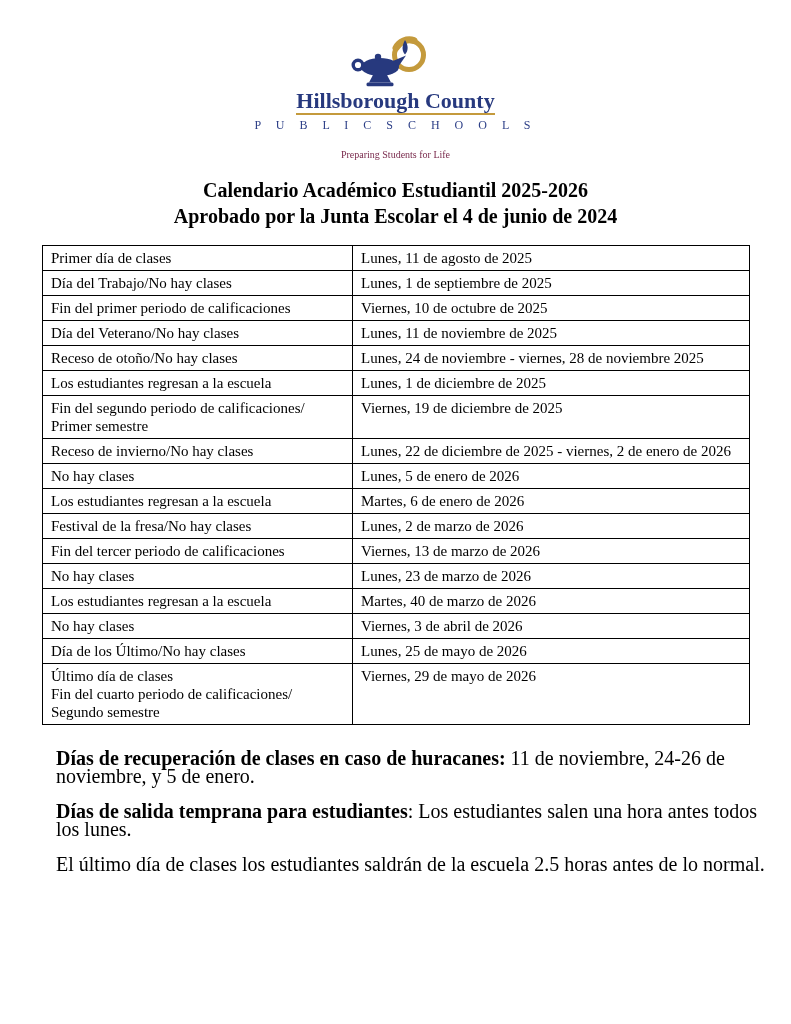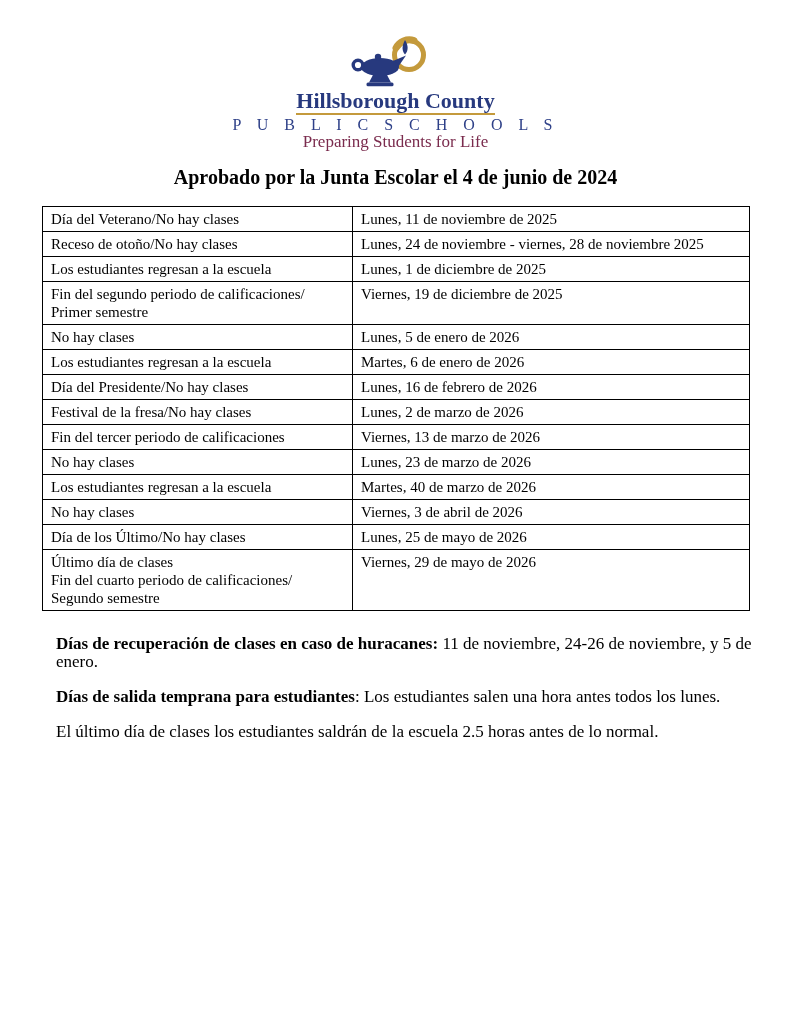--- a/index.html
+++ b/index.html
@@ -19,30 +19,30 @@
   .org-name {
     display: inline-block;
     font-size: 22px;
     font-weight: bold;
     color: #27397E;
     border-bottom: 2px solid #C49A3C;
     padding-bottom: 1px;
     line-height: 22px;
   }
   .org-sub {
-    font-size: 16px;
+    font-size: 12px;
     letter-spacing: 6px;
     color: #2E4088;
     margin-top: 3px;
     line-height: 14px;
   }
   .tagline {
-    font-size: 17px;
+    font-size: 10px;
     color: #7A2B4D;
-    margin-top: 3px;
+    margin-top: 16px;
     line-height: 13px;
   }
 
   
   .title {
     margin: 16px 0 0 0;
     text-align: center;
     font-size: 20px;
     font-weight: bold;
     line-height: 26px;
@@ -60,21 +60,21 @@
   table.calendar td {
     border: 1px solid #000;
     padding: 3px 8px 3px 8px;
     font-size: 15px;
     line-height: 18px;
     vertical-align: top;
     white-space: pre-line;
   }
 
   
-  .notes { margin: 24px 7px 0 56px; font-size: 17px; line-height: 18px; font-family: Liberation Serif, serif; }
+  .notes { margin: 24px 7px 0 56px; font-size: 20px; line-height: 18px; font-family: Liberation Serif, serif; }
   .notes p { margin: 0 0 17px 0; }
   .notes b { font-weight: bold; }
 </style>
 </head>
 <body>
 
 <div class="page">
 
   <div class="logo-block">
     <svg class="lamp-svg" width="104" height="52" viewBox="0 0 104 52" aria-hidden="true">
@@ -95,57 +95,70 @@
       <rect x="22.5" y="46.5" width="27" height="3.8" rx="1.5" fill="#27397E"></rect>
     </svg>
     <div>
       <span class="org-name">Hillsborough County</span>
     </div>
     <div class="org-sub">P U B L I C   S C H O O L S</div>
     <div class="tagline">Preparing Students for Life</div>
   </div>
 
   <h1 class="title">
+    <span>Calendario Académico Estudiantil 2025-2026</span>
     <span>Aprobado por la Junta Escolar el 4 de junio de 2024</span>
   </h1>
 
   <table class="calendar">
     <colgroup>
         <col class="c1">
         <col class="c2">
       </colgroup>
     <tbody>
+      <tr>
+          <td>Primer día de clases</td>
+          <td>Lunes, 11 de agosto de 2025</td>
+        </tr>
+      <tr>
+          <td>Día del Trabajo/No hay clases</td>
+          <td>Lunes, 1 de septiembre de 2025</td>
+        </tr>
+      <tr>
+          <td>Fin del primer periodo de calificaciones</td>
+          <td>Viernes, 10 de octubre de 2025</td>
+        </tr>
       <tr>
           <td>Día del Veterano/No hay clases</td>
           <td>Lunes, 11 de noviembre de 2025</td>
         </tr>
       <tr>
           <td>Receso de otoño/No hay clases</td>
           <td>Lunes, 24 de noviembre - viernes, 28 de noviembre 2025</td>
         </tr>
       <tr>
           <td>Los estudiantes regresan a la escuela</td>
           <td>Lunes, 1 de diciembre de 2025</td>
         </tr>
       <tr>
           <td>Fin del segundo periodo de calificaciones/
 Primer semestre</td>
           <td>Viernes, 19 de diciembre de 2025</td>
         </tr>
       <tr>
+          <td>Receso de invierno/No hay clases</td>
+          <td>Lunes, 22 de diciembre de 2025 - viernes, 2 de enero de 2026</td>
+        </tr>
+      <tr>
           <td>No hay clases</td>
           <td>Lunes, 5 de enero de 2026</td>
         </tr>
       <tr>
           <td>Los estudiantes regresan a la escuela</td>
           <td>Martes, 6 de enero de 2026</td>
-        </tr>
-      <tr>
-          <td>Día del Presidente/No hay clases</td>
-          <td>Lunes, 16 de febrero de 2026</td>
         </tr>
       <tr>
           <td>Festival de la fresa/No hay clases</td>
           <td>Lunes, 2 de marzo de 2026</td>
         </tr>
       <tr>
           <td>Fin del tercer periodo de calificaciones</td>
           <td>Viernes, 13 de marzo de 2026</td>
         </tr>
       <tr>

